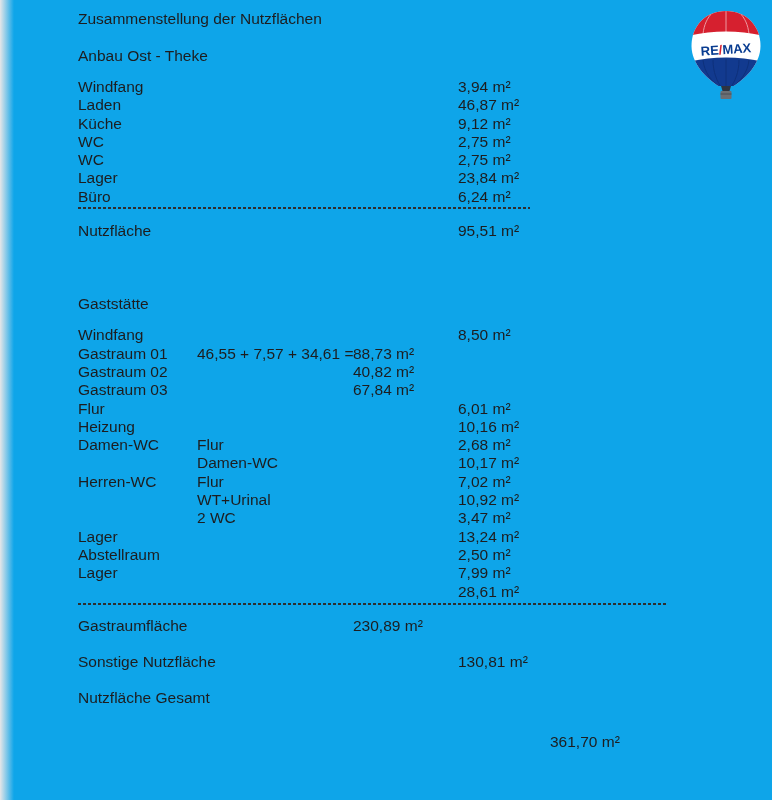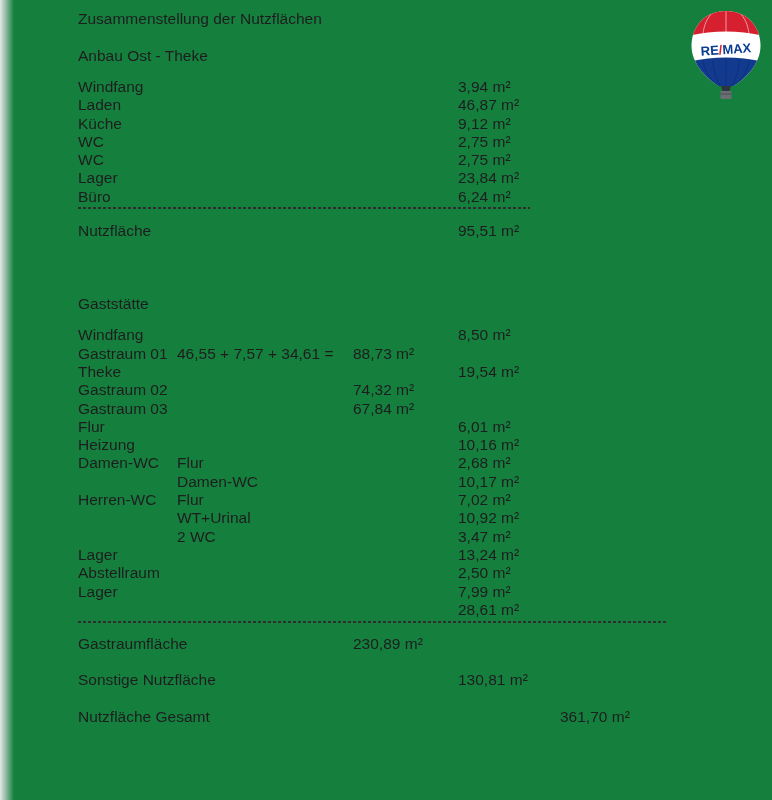--- a/index.html
+++ b/index.html
@@ -1,19 +1,19 @@
 <!DOCTYPE html>
 <html><head>
 <meta charset="utf-8">
 <style>
   html,body{margin:0;padding:0;background:#ffffff;}
   .page{
     position:relative;
     width:772px;height:800px;
-    background:#15803d;
+    background:#0ea5e9;
     font-family:"Liberation Sans","DejaVu Sans",sans-serif;
     font-size:15.5px;
     color:#1d1d1f;
     overflow:hidden;
   }
   .page::before{
     content:"";
     position:absolute;left:0;top:0;bottom:0;width:14px;
     background:linear-gradient(90deg,#e6e6e8,rgba(255,255,255,0));
     pointer-events:none;
@@ -21,24 +21,24 @@
   .content{
     position:absolute;left:78px;top:10px;width:694px;
   }
   .doc-title{height:18px;line-height:18px;}
   .sec-heading{height:18px;line-height:18px;}
   .sec1-heading{margin-top:19px;}
   .sec2-heading{margin-top:55px;}
   .rows{margin-top:13px;}
   .row{position:relative;height:18.3px;line-height:18.3px;white-space:nowrap;}
   .col-label{position:absolute;left:0;}
-  .col-sub{position:absolute;left:99px;}
+  .col-sub{position:absolute;left:119px;}
   .col-mid{position:absolute;left:275px;}
   .col-val{position:absolute;left:380px;}
-  .col-far{position:absolute;left:482px;}
+  .col-far{position:absolute;left:472px;margin-top:44px;}
   .divider{
     height:2px;
     background:repeating-linear-gradient(90deg,#2e2e2e 0 3px,rgba(255,255,255,0) 3px 5px);
   }
   .divider-1{width:452px;margin-top:1px;}
   .divider-2{width:589px;margin-top:2px;}
   .total-row{margin-top:13px;}
   .summary .row.s1{margin-top:12px;}
   .summary .row.s2{margin-top:18px;}
   .summary .row.s3{margin-top:18px;text-decoration:underline;}
@@ -101,26 +101,22 @@
         <div class="row">
           <span class="col-label">Windfang</span>
           <span class="col-val">8,50 m²</span>
         </div>
         <div class="row">
           <span class="col-label">Gastraum 01</span>
           <span class="col-sub">46,55 + 7,57 + 34,61 =</span>
           <span class="col-mid">88,73 m²</span>
         </div>
         <div class="row">
-          <span class="col-label">Theke</span>
-          <span class="col-val">19,54 m²</span>
-        </div>
-        <div class="row">
           <span class="col-label">Gastraum 02</span>
-          <span class="col-mid">74,32 m²</span>
+          <span class="col-mid">40,82 m²</span>
         </div>
         <div class="row">
           <span class="col-label">Gastraum 03</span>
           <span class="col-mid">67,84 m²</span>
         </div>
         <div class="row">
           <span class="col-label">Flur</span>
           <span class="col-val">6,01 m²</span>
         </div>
         <div class="row">

